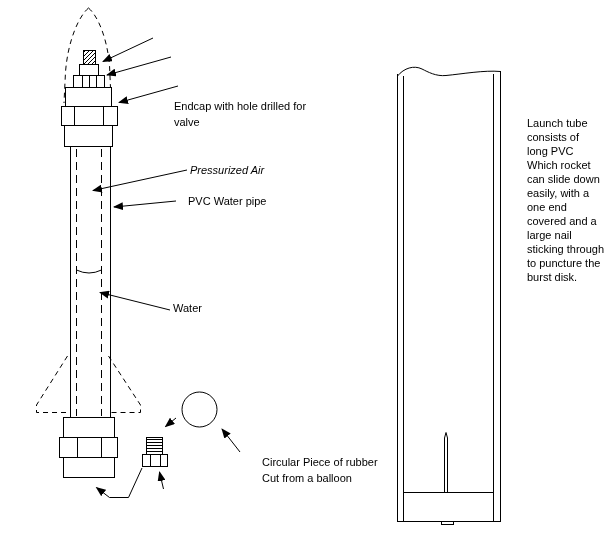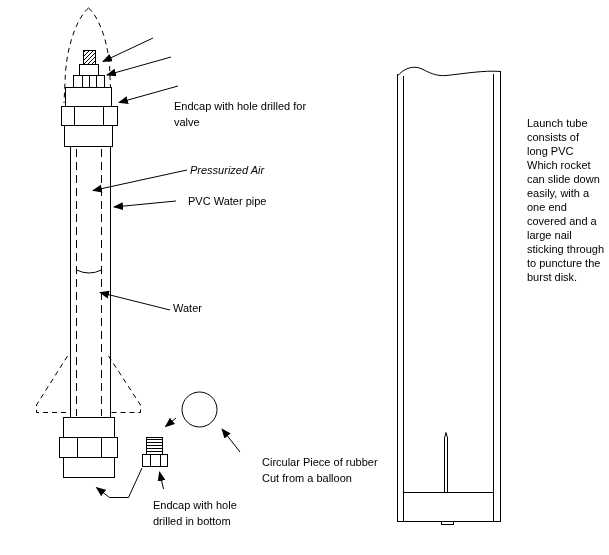--- a/index.html
+++ b/index.html
@@ -131,22 +131,20 @@
     </g>
   </svg>
 
   <div class="lbl lbl-endcapvalve">Endcap with hole drilled for
 valve</div>
   <div class="lbl lbl-air">Pressurized Air</div>
   <div class="lbl lbl-pipe">PVC Water pipe</div>
   <div class="lbl lbl-water">Water</div>
   <div class="lbl lbl-rubber">Circular Piece of rubber
 Cut from a balloon</div>
-  <div class="lbl lbl-endcapbottom">Endcap with hole
-drilled in bottom</div>
   <div class="lbl lbl-tubenote">Launch tube
 consists of
 long PVC
 Which rocket
 can slide down
 easily, with a
 one end
 covered and a
 large nail
 sticking through

